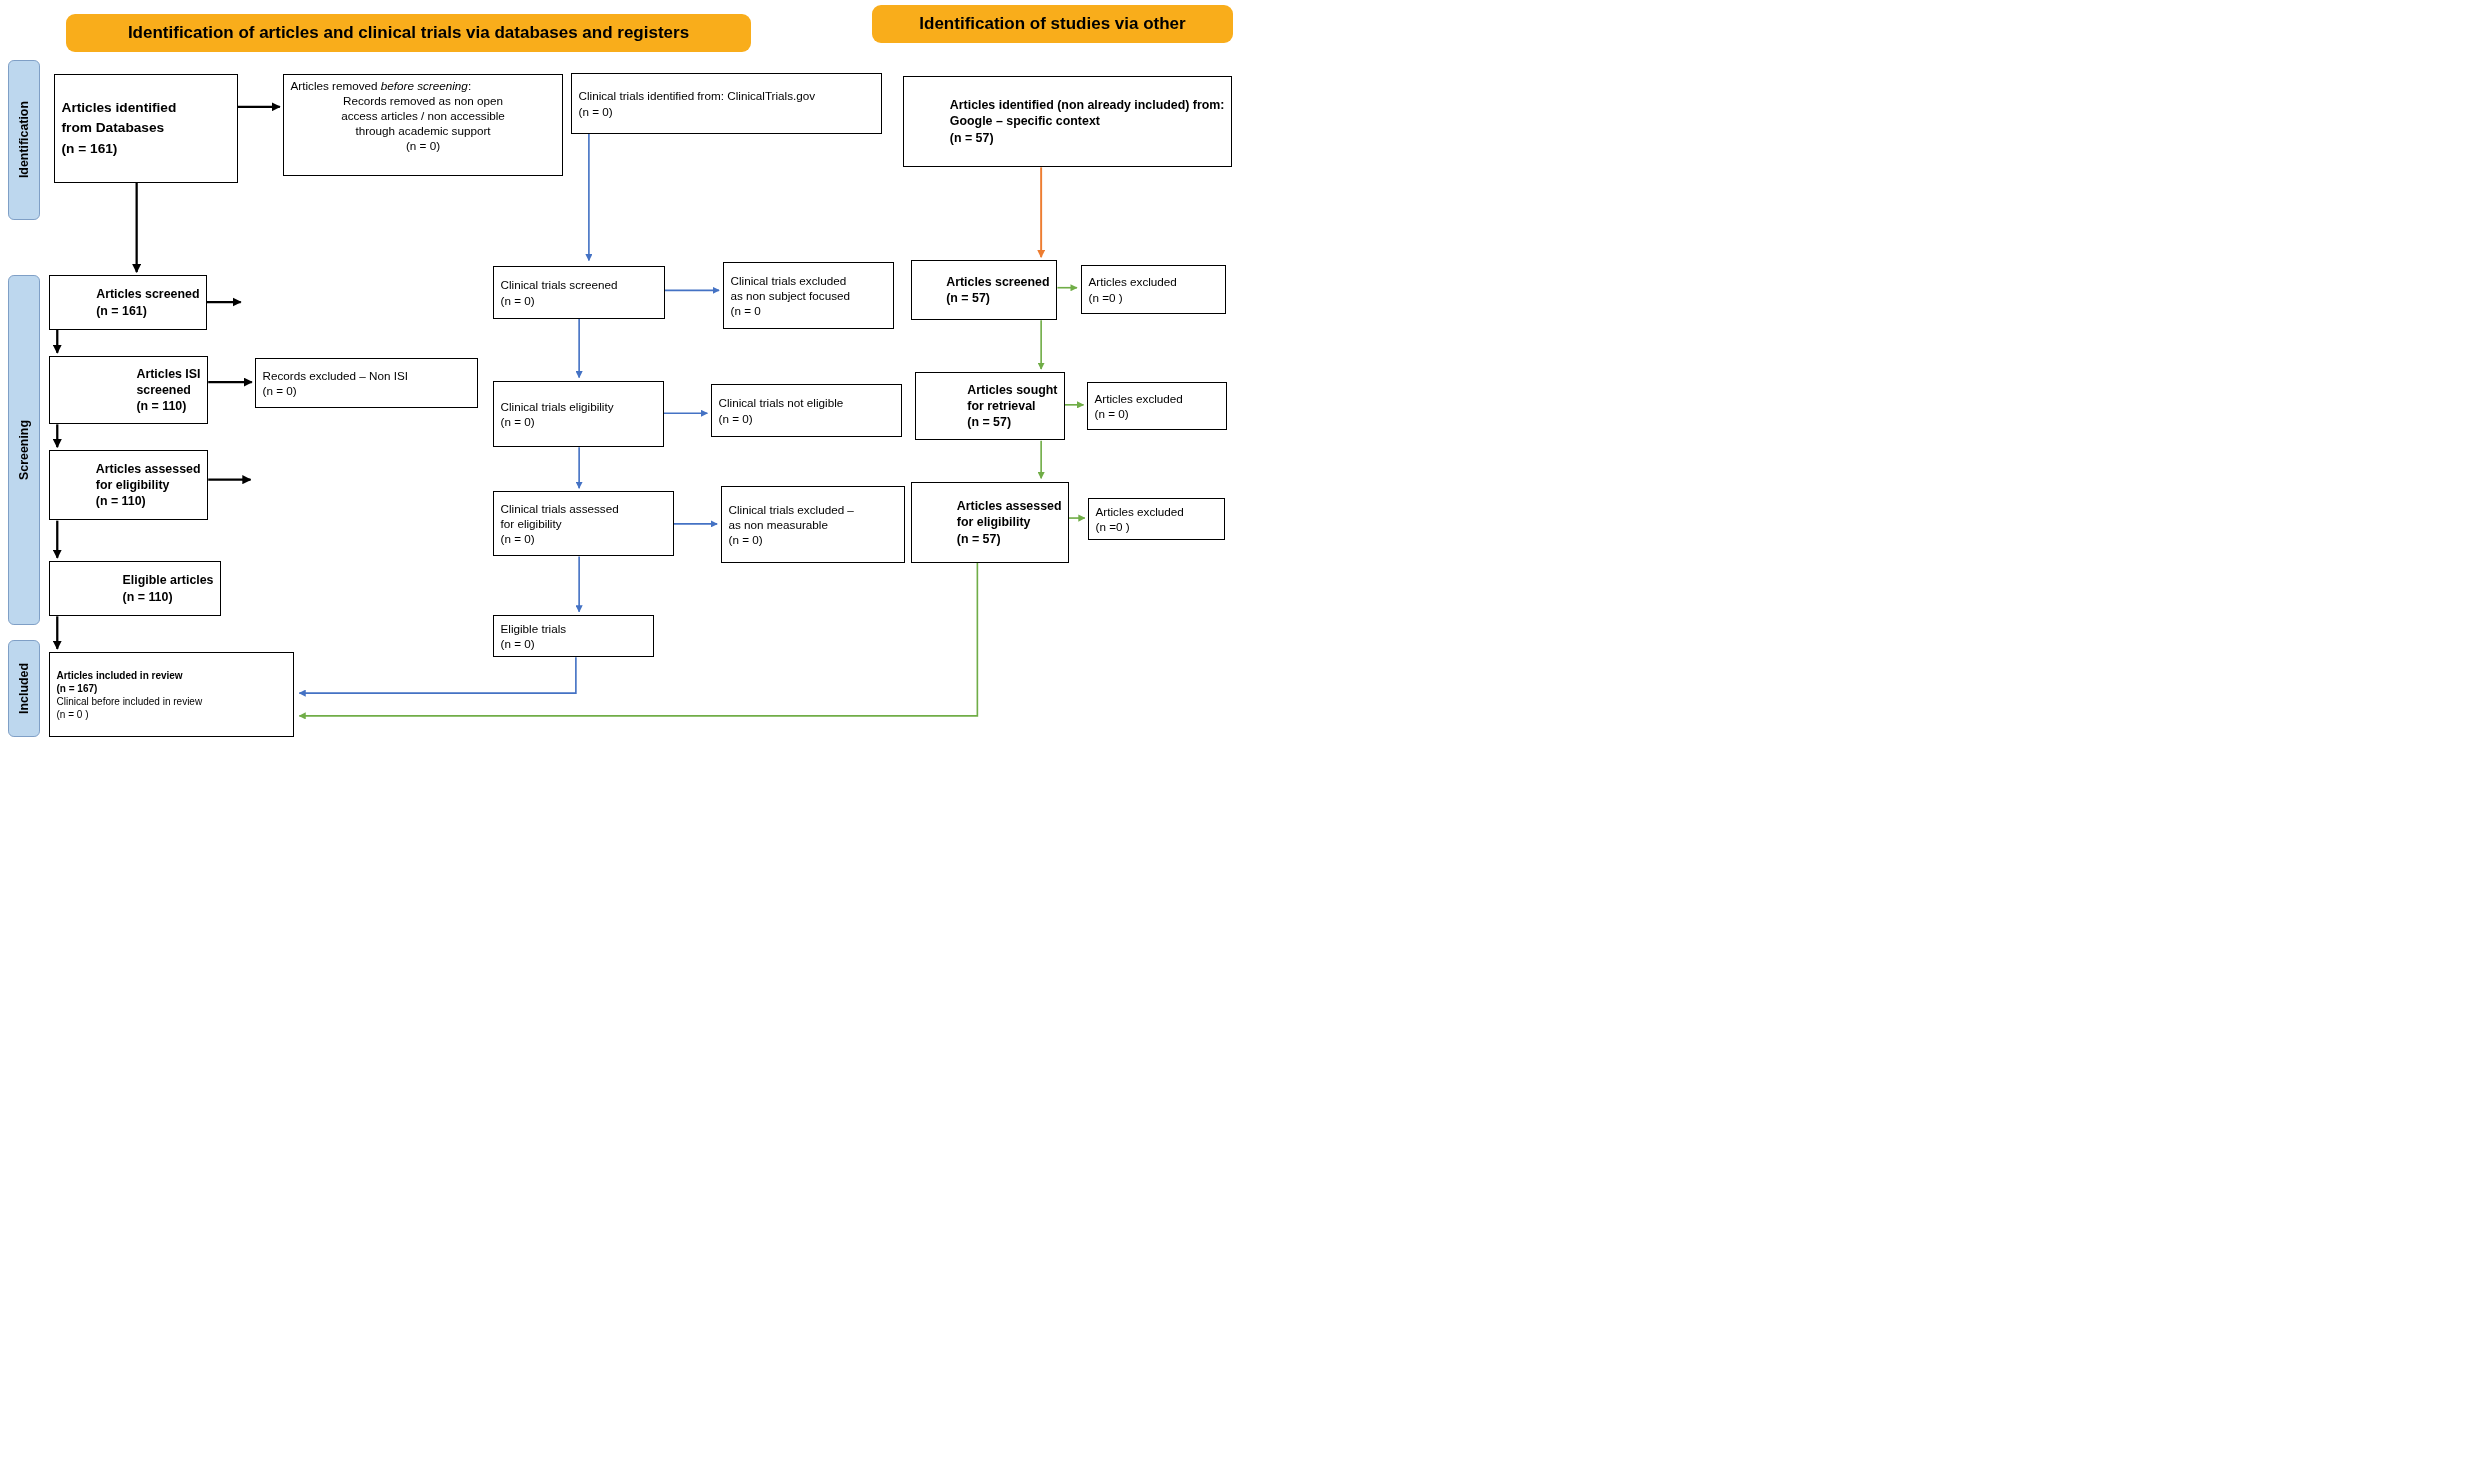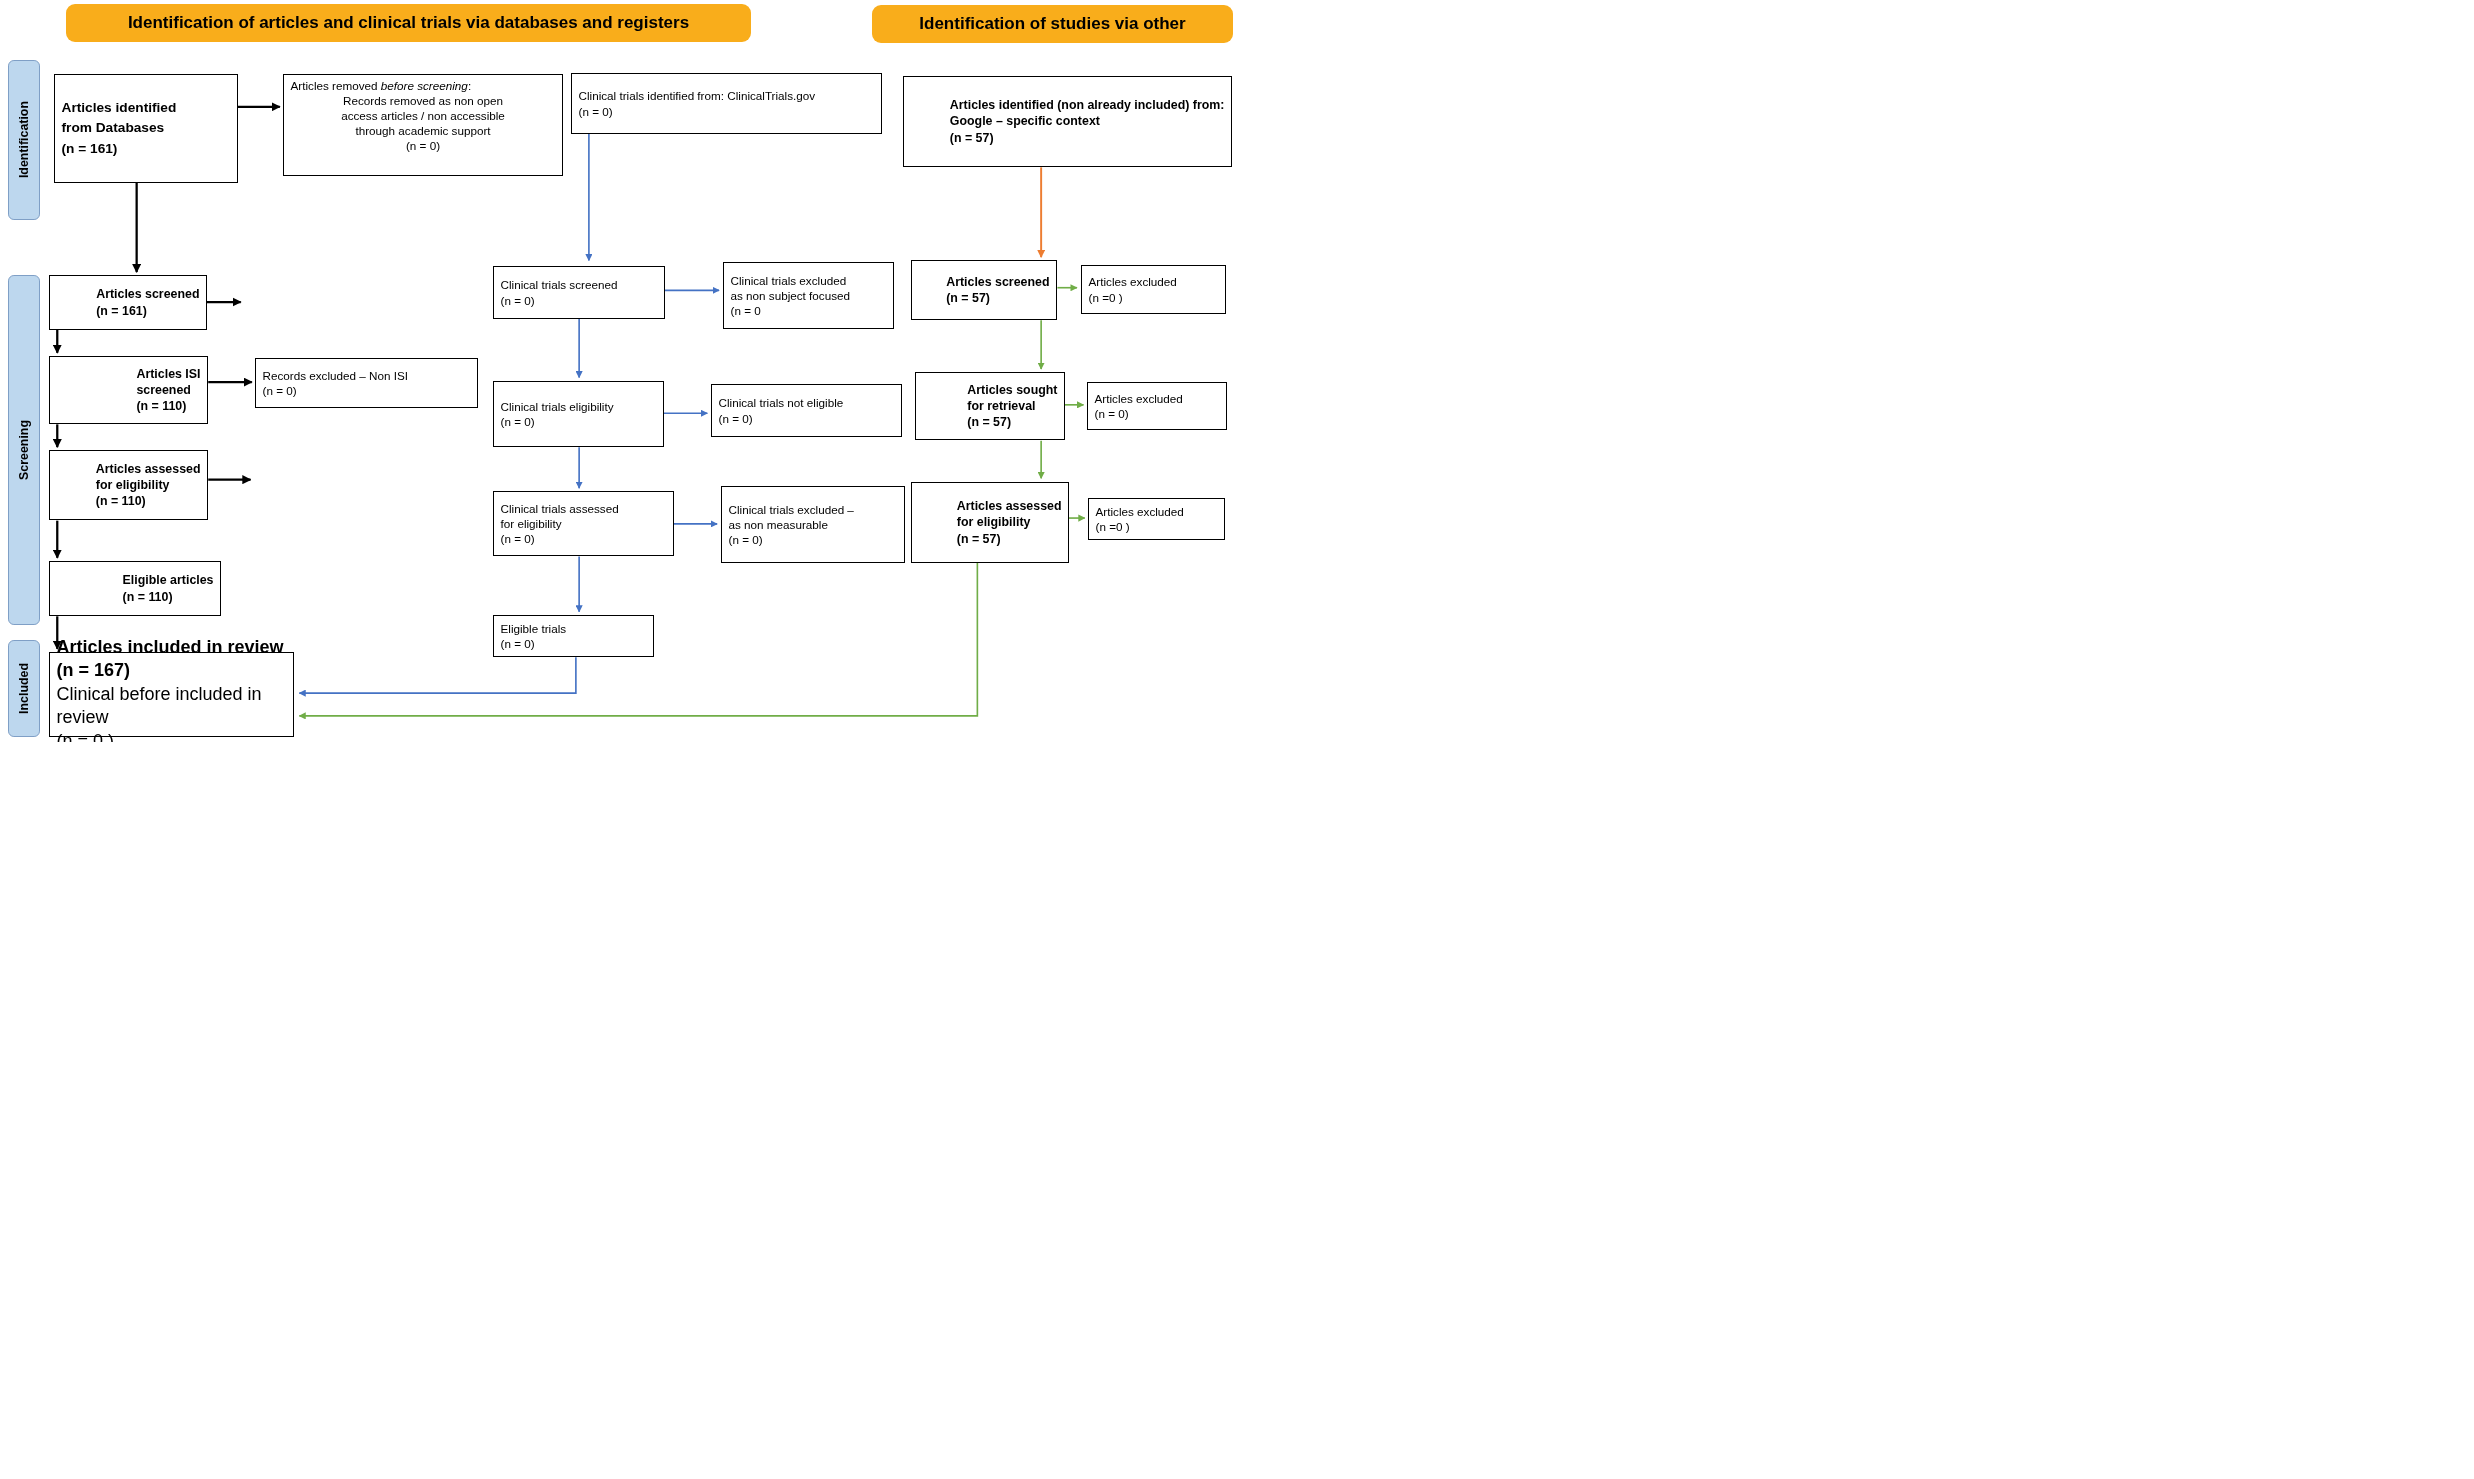--- a/index.html
+++ b/index.html
@@ -65,21 +65,21 @@
     <line x1="1600" y1="257" x2="1600" y2="395" stroke="#ED7D31" stroke-width="3" marker-end="url(#m-orange)"></line>
 
     <line x1="1625" y1="442" x2="1655" y2="442" stroke="#70AD47" stroke-width="2.5" marker-end="url(#m-green)"></line>
     <line x1="1600" y1="492" x2="1600" y2="567" stroke="#70AD47" stroke-width="2.5" marker-end="url(#m-green)"></line>
     <line x1="1635" y1="622" x2="1665" y2="622" stroke="#70AD47" stroke-width="2.5" marker-end="url(#m-green)"></line>
     <line x1="1600" y1="677" x2="1600" y2="735" stroke="#70AD47" stroke-width="2.5" marker-end="url(#m-green)"></line>
     <line x1="1642" y1="796" x2="1667" y2="796" stroke="#70AD47" stroke-width="2.5" marker-end="url(#m-green)"></line>
     <polyline points="1502,865 1502,1100 460,1100" fill="none" stroke="#70AD47" stroke-width="2.5" marker-end="url(#m-green)"></polyline>
   </svg>
 
-  <div class="banner" style="left:66px;top:4px;width:685px;height:38px">
+  <div class="banner" style="left:66px;top:14px;width:685px;height:38px">
     <span>Identification of articles and clinical trials via databases and registers</span>
   </div>
   <div class="banner" style="left:872px;top:4.6px;width:361px;height:38px">
     <span>Identification of studies via other</span>
   </div>
 
   <div class="side" style="top:60px;height:158px">
     <span>Identification</span>
   </div>
   <div class="side" style="top:275px;height:348px">
@@ -141,21 +141,21 @@
   </div>
 
 
   <div class="box bold" style="left:49px;top:561px;width:172px;height:55px">
     <div>
         <div>Eligible articles</div>
         <div>(n = 110)</div>
       </div>
   </div>
 
-  <div class="box" style="left:49px;top:652px;width:245px;height:85px;font-size:18px">
+  <div class="box" style="left:49px;top:652px;width:245px;height:85px;font-size:10px">
     <div class="boldline">
         <div>Articles included in review</div>
         <div>(n = 167)</div>
       </div>
     <div>
         <div>Clinical before included in review</div>
         <div>(n = 0 )</div>
       </div>
   </div>
 

